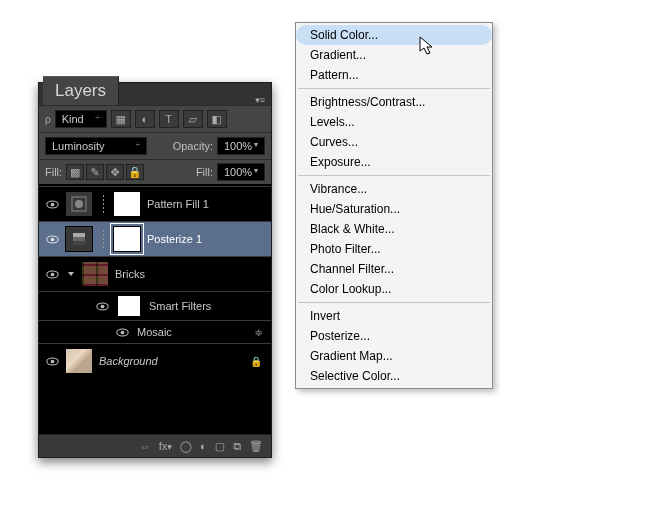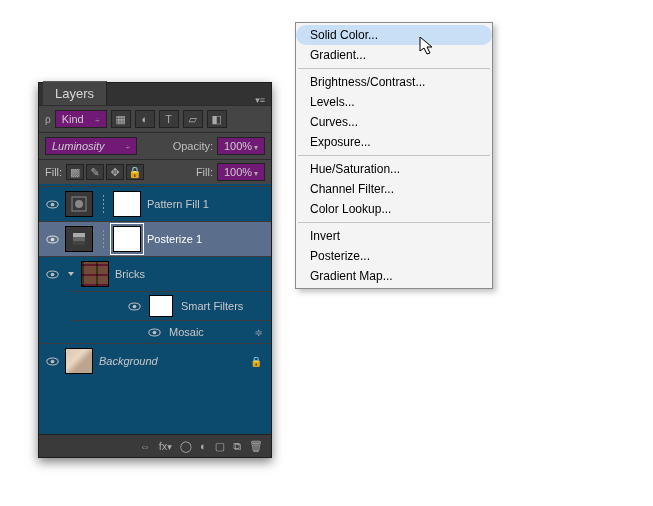--- a/index.html
+++ b/index.html
@@ -25,39 +25,39 @@
   .tabbar {
     height: 22px;
     background: #323232;
     display: flex;
     align-items: flex-end;
   }
   .tab {
     background: #454545;
     color: #d7d7d7;
     padding: 4px 12px 4px 12px;
-    font-size: 13px;
+    font-size: 17px;
     border-top: 1px solid #5a5a5a;
     border-right: 1px solid #222;
     margin-left: 4px;
   }
   .toolbar-row {
     display: flex;
     align-items: center;
     height: 26px;
     padding: 0 6px;
     gap: 4px;
     border-top: 1px solid #2c2c2c;
   }
   .select {
-    background: #701a75;
+    background: #000000;
     border: 1px solid #222;
     color: #ccc;
     display: inline-flex;
-    align-items: flex-end;
+    align-items: flex-start;
     padding: 2px 6px;
     height: 18px;
     box-sizing: border-box;
     gap: 0;
   }
   .select .arrow {
     font-size: 8px;
     color: #aaa;
   }
   .smallbox {
@@ -72,21 +72,21 @@
   }
   .mini-icon {
     font-size: 10px;
     color: #aaa;
   }
   .label {
     color: #bfbfbf;
     font-size: 11px;
   }
   .layers-area {
-    background: #0c4a6e;
+    background: #000000;
     padding-top: 2px;
     padding-bottom: 6px;
   }
   .layer-row {
     display: flex;
     align-items: center;
     height: 34px;
     padding-left: 6px;
     gap: 6px;
     border-top: 1px solid #3a3a3a;
@@ -134,21 +134,20 @@
       radial-gradient(#999 1px, transparent 1px);
     background-size: 3px 4px;
     background-repeat: repeat-y;
     background-position: center;
   }
   .lname { font-size: 11px; }
   .lname.italic { font-style: italic; }
   .sub-row {
     display:flex;align-items:center;height:28px;padding-left:56px;gap:8px;
     border-top:1px solid #3a3a3a;
-    margin-left:32px;
   }
   .sub-row .eye{width:14px;}
   .small-mask{width:22px;height:20px;background:#fff;border:1px solid #000;}
   .panel-footer{
     height:22px;
     background:#3a3a3a;
     border-top:1px solid #222;
     display:flex;align-items:center;justify-content:flex-end;gap:8px;padding:0 8px;
     position: relative;
   }
@@ -209,21 +208,21 @@
       <span class="arrow">÷</span>
     </div>
     <div class="smallbox">▦</div>
     <div class="smallbox">◐</div>
     <div class="smallbox">T</div>
     <div class="smallbox">▱</div>
     <div class="smallbox">◧</div>
   </div>
 
   <div class="toolbar-row">
-    <div class="select" style="width:92px;justify-content:space-between;font-style:italic;">
+    <div class="select" style="width:102px;justify-content:space-between;">
       <span>Luminosity</span>
       <span class="arrow">÷</span>
     </div>
     <span style="flex:1"></span>
     <span class="label">Opacity:</span>
     <div class="pct-box">
       <div class="select">
         <span>100%</span>
         <span class="arrow">▾</span>
       </div>
@@ -345,30 +344,35 @@
     <span class="fic">◐</span>
     <span class="fic">▢</span>
     <span class="fic">⧉</span>
     <span class="fic">🗑</span>
   </div>
 </div>
 
 <div class="flyout-menu" id="flyout">
     <div class="mi highlight">Solid Color...</div>
     <div class="mi">Gradient...</div>
+    <div class="mi">Pattern...</div>
     <div class="sep"></div>
     <div class="mi">Brightness/Contrast...</div>
     <div class="mi">Levels...</div>
     <div class="mi">Curves...</div>
     <div class="mi">Exposure...</div>
     <div class="sep"></div>
+    <div class="mi">Vibrance...</div>
     <div class="mi">Hue/Saturation...</div>
+    <div class="mi">Black &amp; White...</div>
+    <div class="mi">Photo Filter...</div>
     <div class="mi">Channel Filter...</div>
     <div class="mi">Color Lookup...</div>
     <div class="sep"></div>
     <div class="mi">Invert</div>
     <div class="mi">Posterize...</div>
     <div class="mi">Gradient Map...</div>
+    <div class="mi">Selective Color...</div>
   </div>
 
 <svg class="cursor" width="18" height="20" viewBox="0 0 18 20">
   <path d="M1 1 L1 15 L5 12 L8 18 L11 17 L8 11 L13 11 Z" fill="#fff" stroke="#000" stroke-width="1"></path>
 </svg>
 
 </body></html>

